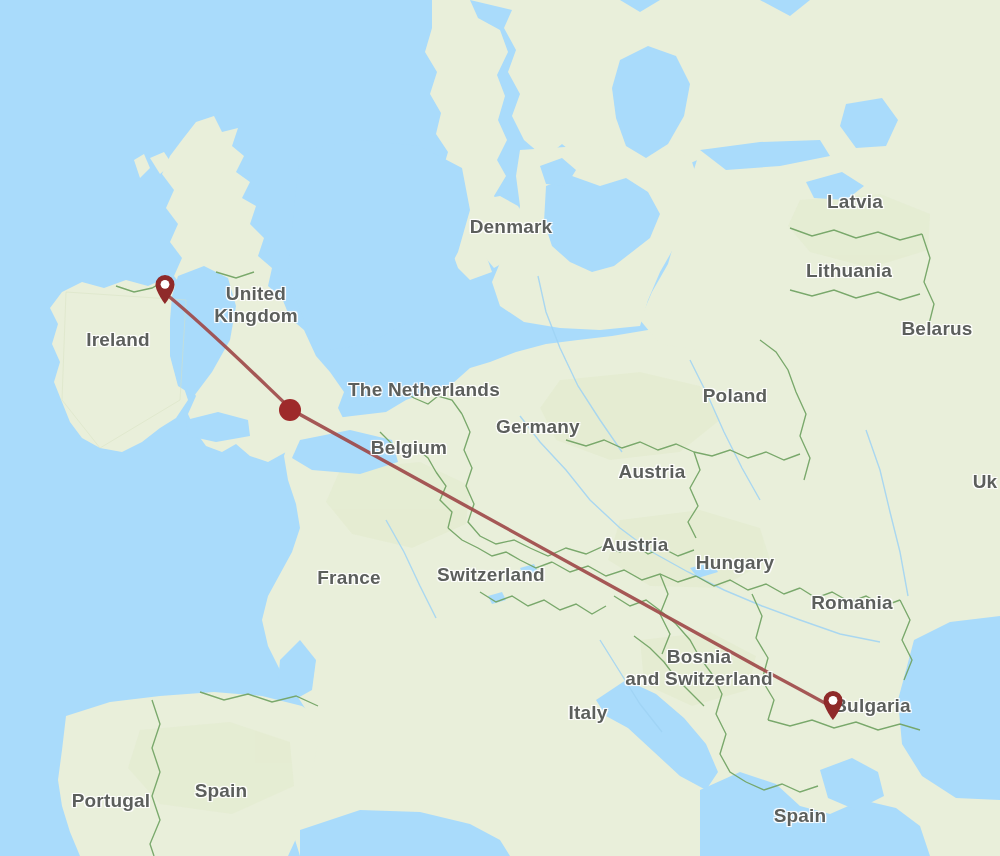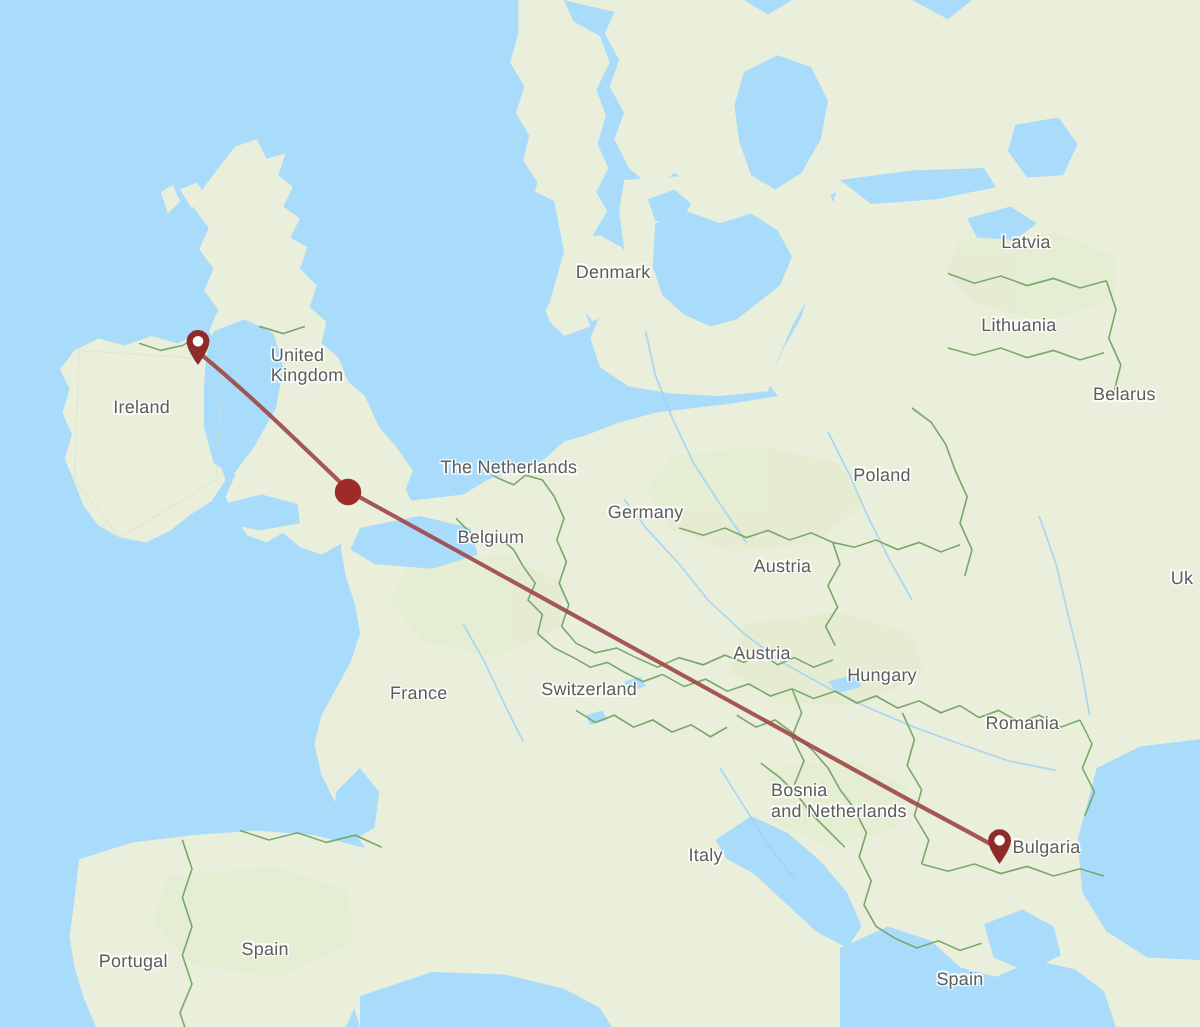--- a/index.html
+++ b/index.html
@@ -9,34 +9,34 @@
     background:#a9dbfb;
   }
   #map{
     position:relative;width:1000px;height:856px;overflow:hidden;
     background:#a9dbfb;
   }
   #basemap{position:absolute;left:0;top:0;width:1000px;height:856px;}
   .label{
     position:absolute;
     color:#5c5f5c;
-    font-size:15px;
-    font-weight:400;
+    font-size:19px;
+    font-weight:700;
     white-space:nowrap;
     transform:translate(-50%,-50%);
     text-shadow:
       -1.2px -1.2px 0 rgba(255,255,255,.85),
        1.2px -1.2px 0 rgba(255,255,255,.85),
       -1.2px  1.2px 0 rgba(255,255,255,.85),
        1.2px  1.2px 0 rgba(255,255,255,.85),
        0 0 3px rgba(255,255,255,.9);
     letter-spacing:.2px;
     pointer-events:none;
   }
-  .label.two-line{line-height:1.16;white-space:normal;}
+  .label.two-line{line-height:1.16;text-align:center;white-space:normal;}
 
   
   .callout{
     position:absolute;
     background:#fff;
     border-radius:13px;
     box-shadow:0 2px 6px rgba(0,0,0,.28);
     padding:11px 20px 11px 16px;
     display:flex;align-items:center;gap:10px;
     font-size:16px;color:#222;
@@ -275,21 +275,21 @@
   <div class="label" style="left:409px;top:448px">Belgium</div>
   <div class="label" style="left:652px;top:472px">Austria</div>
   <div class="label" style="left:985px;top:482px">Uk</div>
   <div class="label" style="left:635px;top:545px">Austria</div>
   <div class="label" style="left:735px;top:563px">Hungary</div>
   <div class="label" style="left:349px;top:578px">France</div>
   <div class="label" style="left:491px;top:575px">Switzerland</div>
   <div class="label" style="left:852px;top:603px">Romania</div>
   <div class="label two-line" style="left:699px;top:668px">
     <span>Bosnia</span><br>
-    <span>and Netherlands</span>
+    <span>and Switzerland</span>
   </div>
   <div class="label" style="left:872px;top:706px">Bulgaria</div>
   <div class="label" style="left:588px;top:713px">Italy</div>
   <div class="label" style="left:221px;top:791px">Spain</div>
   <div class="label" style="left:111px;top:801px">Portugal</div>
   <div class="label" style="left:800px;top:816px">Spain</div>
 
   <div class="waypoint" style="left:290px;top:410px"></div>
 
   <svg class="pin" style="left:165px;top:305px" width="24" height="32" viewBox="0 0 24 32" xmlns="http://www.w3.org/2000/svg">

